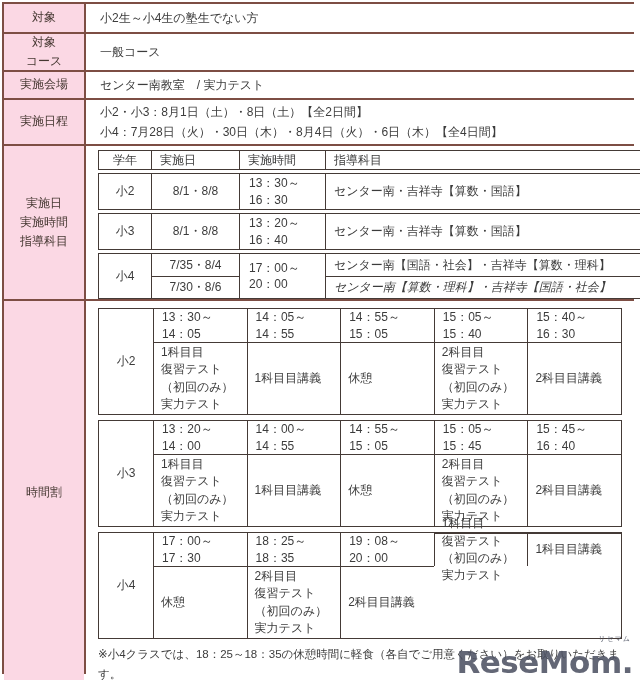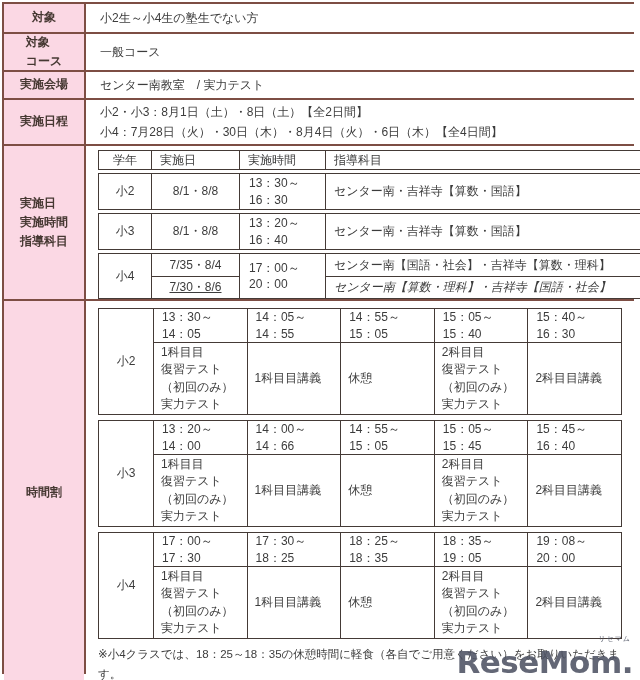--- a/index.html
+++ b/index.html
@@ -20,21 +20,21 @@
     position:absolute;left:2px;top:2px;width:632px;height:672px;
     display:grid;grid-template-columns:80px 1fr;
     grid-template-rows:28px 36px 26px 44px 153px 1fr;
     gap:2px;background:var(--brown);border:2px solid var(--brown);
     box-sizing:border-box;
   }
   .outer>div{background:#fff;box-sizing:border-box;}
   .lbl{
     background:var(--pink) !important;
     display:flex;align-items:center;justify-content:center;
-    font-weight:bold;font-size:12px;line-height:1.6;
+    font-weight:normal;font-size:12px;line-height:1.6;text-align:center;
     white-space:pre-line;color:#463832;
   }
   .val{
     display:flex;align-items:center;padding-left:14px;
     font-size:12px;line-height:1.7;white-space:pre-line;
   }
   
   .s2wrap{padding:4px 0 0 12px;}
   .s2row{
     width:548px;border:1px solid var(--inner);margin-bottom:3px;
@@ -47,21 +47,21 @@
   .s2row>div{display:flex;align-items:center;box-sizing:border-box;}
   .bl{border-left:1px solid var(--inner);}
   .bt{border-top:1px solid var(--inner);}
   .cc{justify-content:center;}
   .pl{padding-left:8px;}
   .tm{padding-left:9px;white-space:pre-line;line-height:1.35;}
   .g1{grid-column:1;grid-row:1 / 3;}
   .d1{grid-column:2;grid-row:1;}
   .t12{grid-column:3;grid-row:1 / 3;}
   .sb1{grid-column:4;grid-row:1;}
-  .d2{grid-column:2;grid-row:2;text-decoration:underline;}
+  .d2{grid-column:2;grid-row:2;}
   .sb2{grid-column:4;grid-row:2;font-style:italic;}
   
   .s3wrap{padding:7px 0 0 12px;position:relative;height:100%;box-sizing:border-box;}
   .blk{
     width:524px;border:1px solid var(--inner);margin-bottom:5px;
     display:grid;grid-template-columns:54px repeat(5,1fr);
     grid-template-rows:33px 72px;font-size:12px;box-sizing:border-box;background:#fff;
   }
   .blk .grade{grid-column:1;grid-row:1 / 3;display:flex;align-items:center;justify-content:center;}
   .blk .time{border-left:1px solid var(--inner);display:flex;align-items:center;padding-left:8px;white-space:pre-line;line-height:1.35;box-sizing:border-box;}
@@ -166,21 +166,21 @@
 （初回のみ）
 実力テスト</div>
         <div class="act">2科目目講義</div>
       </div>
 
       <div class="blk">
         <div class="grade">小3</div>
         <div class="time">13：20～
 14：00</div>
         <div class="time">14：00～
-14：66</div>
+14：55</div>
         <div class="time">14：55～
 15：05</div>
         <div class="time">15：05～
 15：45</div>
         <div class="time">15：45～
 16：40</div>
         <div class="act">1科目目
 復習テスト
 （初回のみ）
 実力テスト</div>
@@ -190,26 +190,22 @@
 復習テスト
 （初回のみ）
 実力テスト</div>
         <div class="act">2科目目講義</div>
       </div>
 
       <div class="blk">
         <div class="grade">小4</div>
         <div class="time">17：00～
 17：30</div>
-        <div class="time">17：30～
-18：25</div>
         <div class="time">18：25～
 18：35</div>
-        <div class="time">18：35～
-19：05</div>
         <div class="time">19：08～
 20：00</div>
         <div class="act">1科目目
 復習テスト
 （初回のみ）
 実力テスト</div>
         <div class="act">1科目目講義</div>
         <div class="act">休憩</div>
         <div class="act">2科目目
 復習テスト

